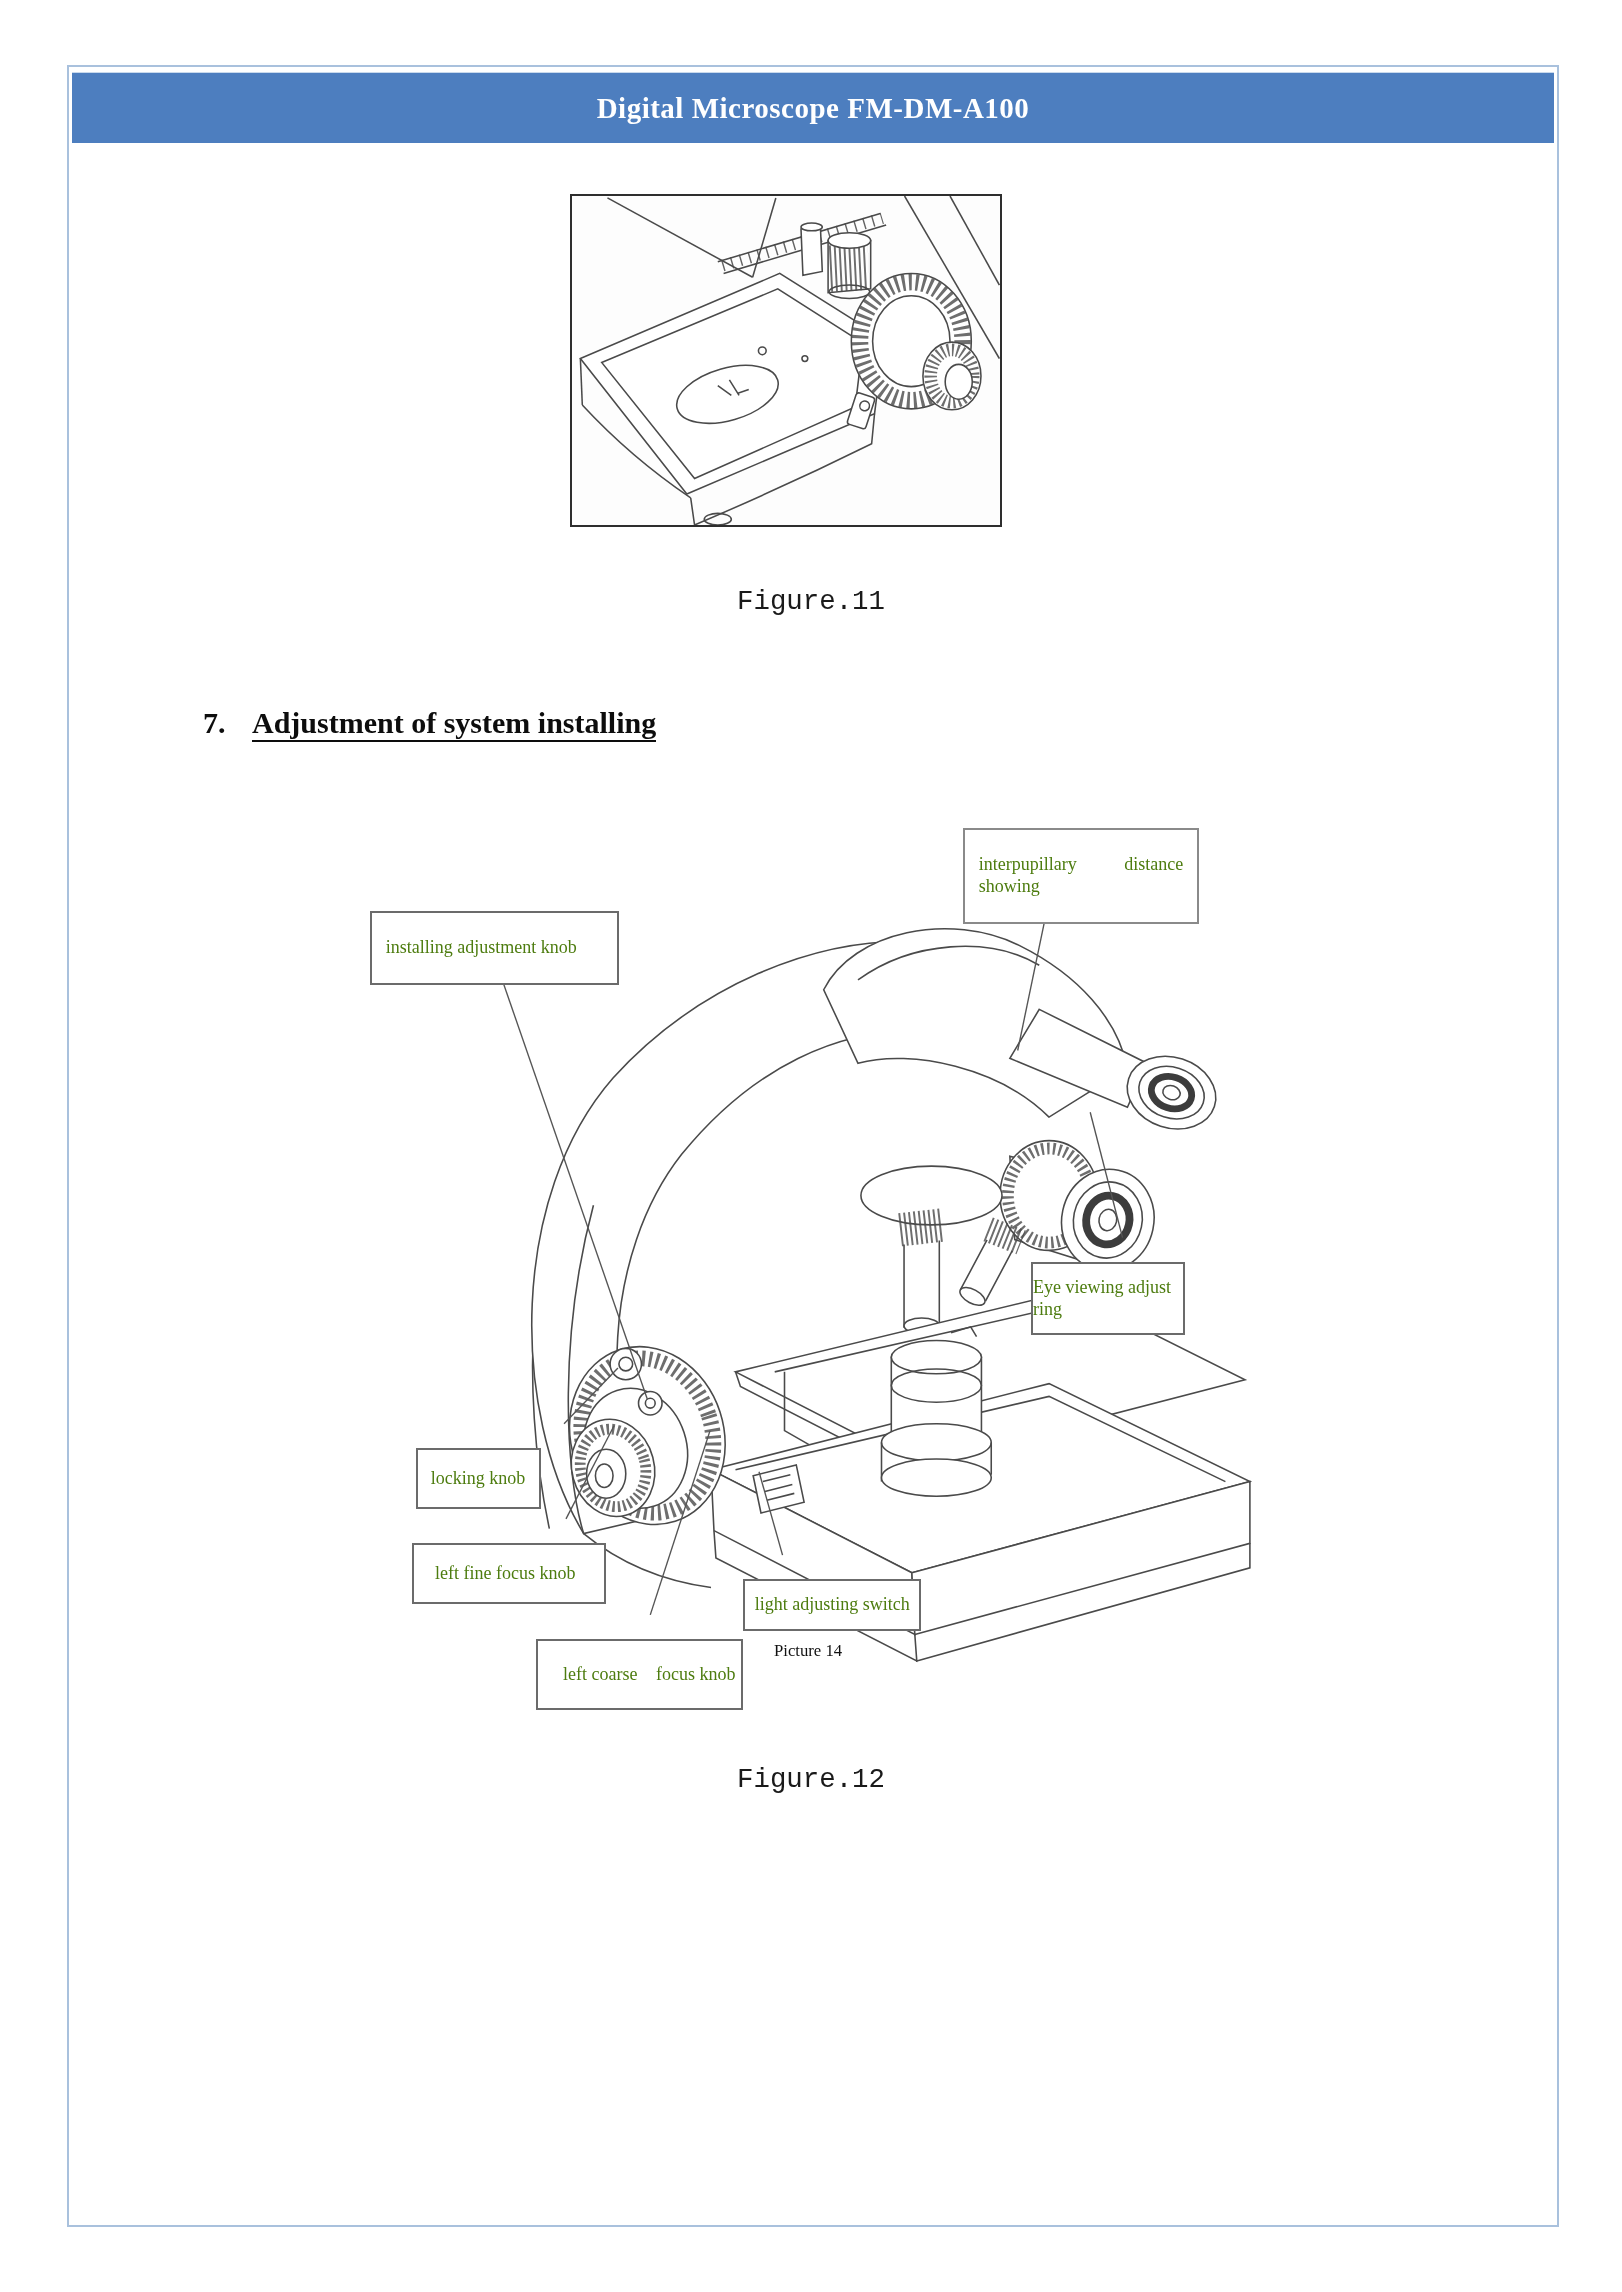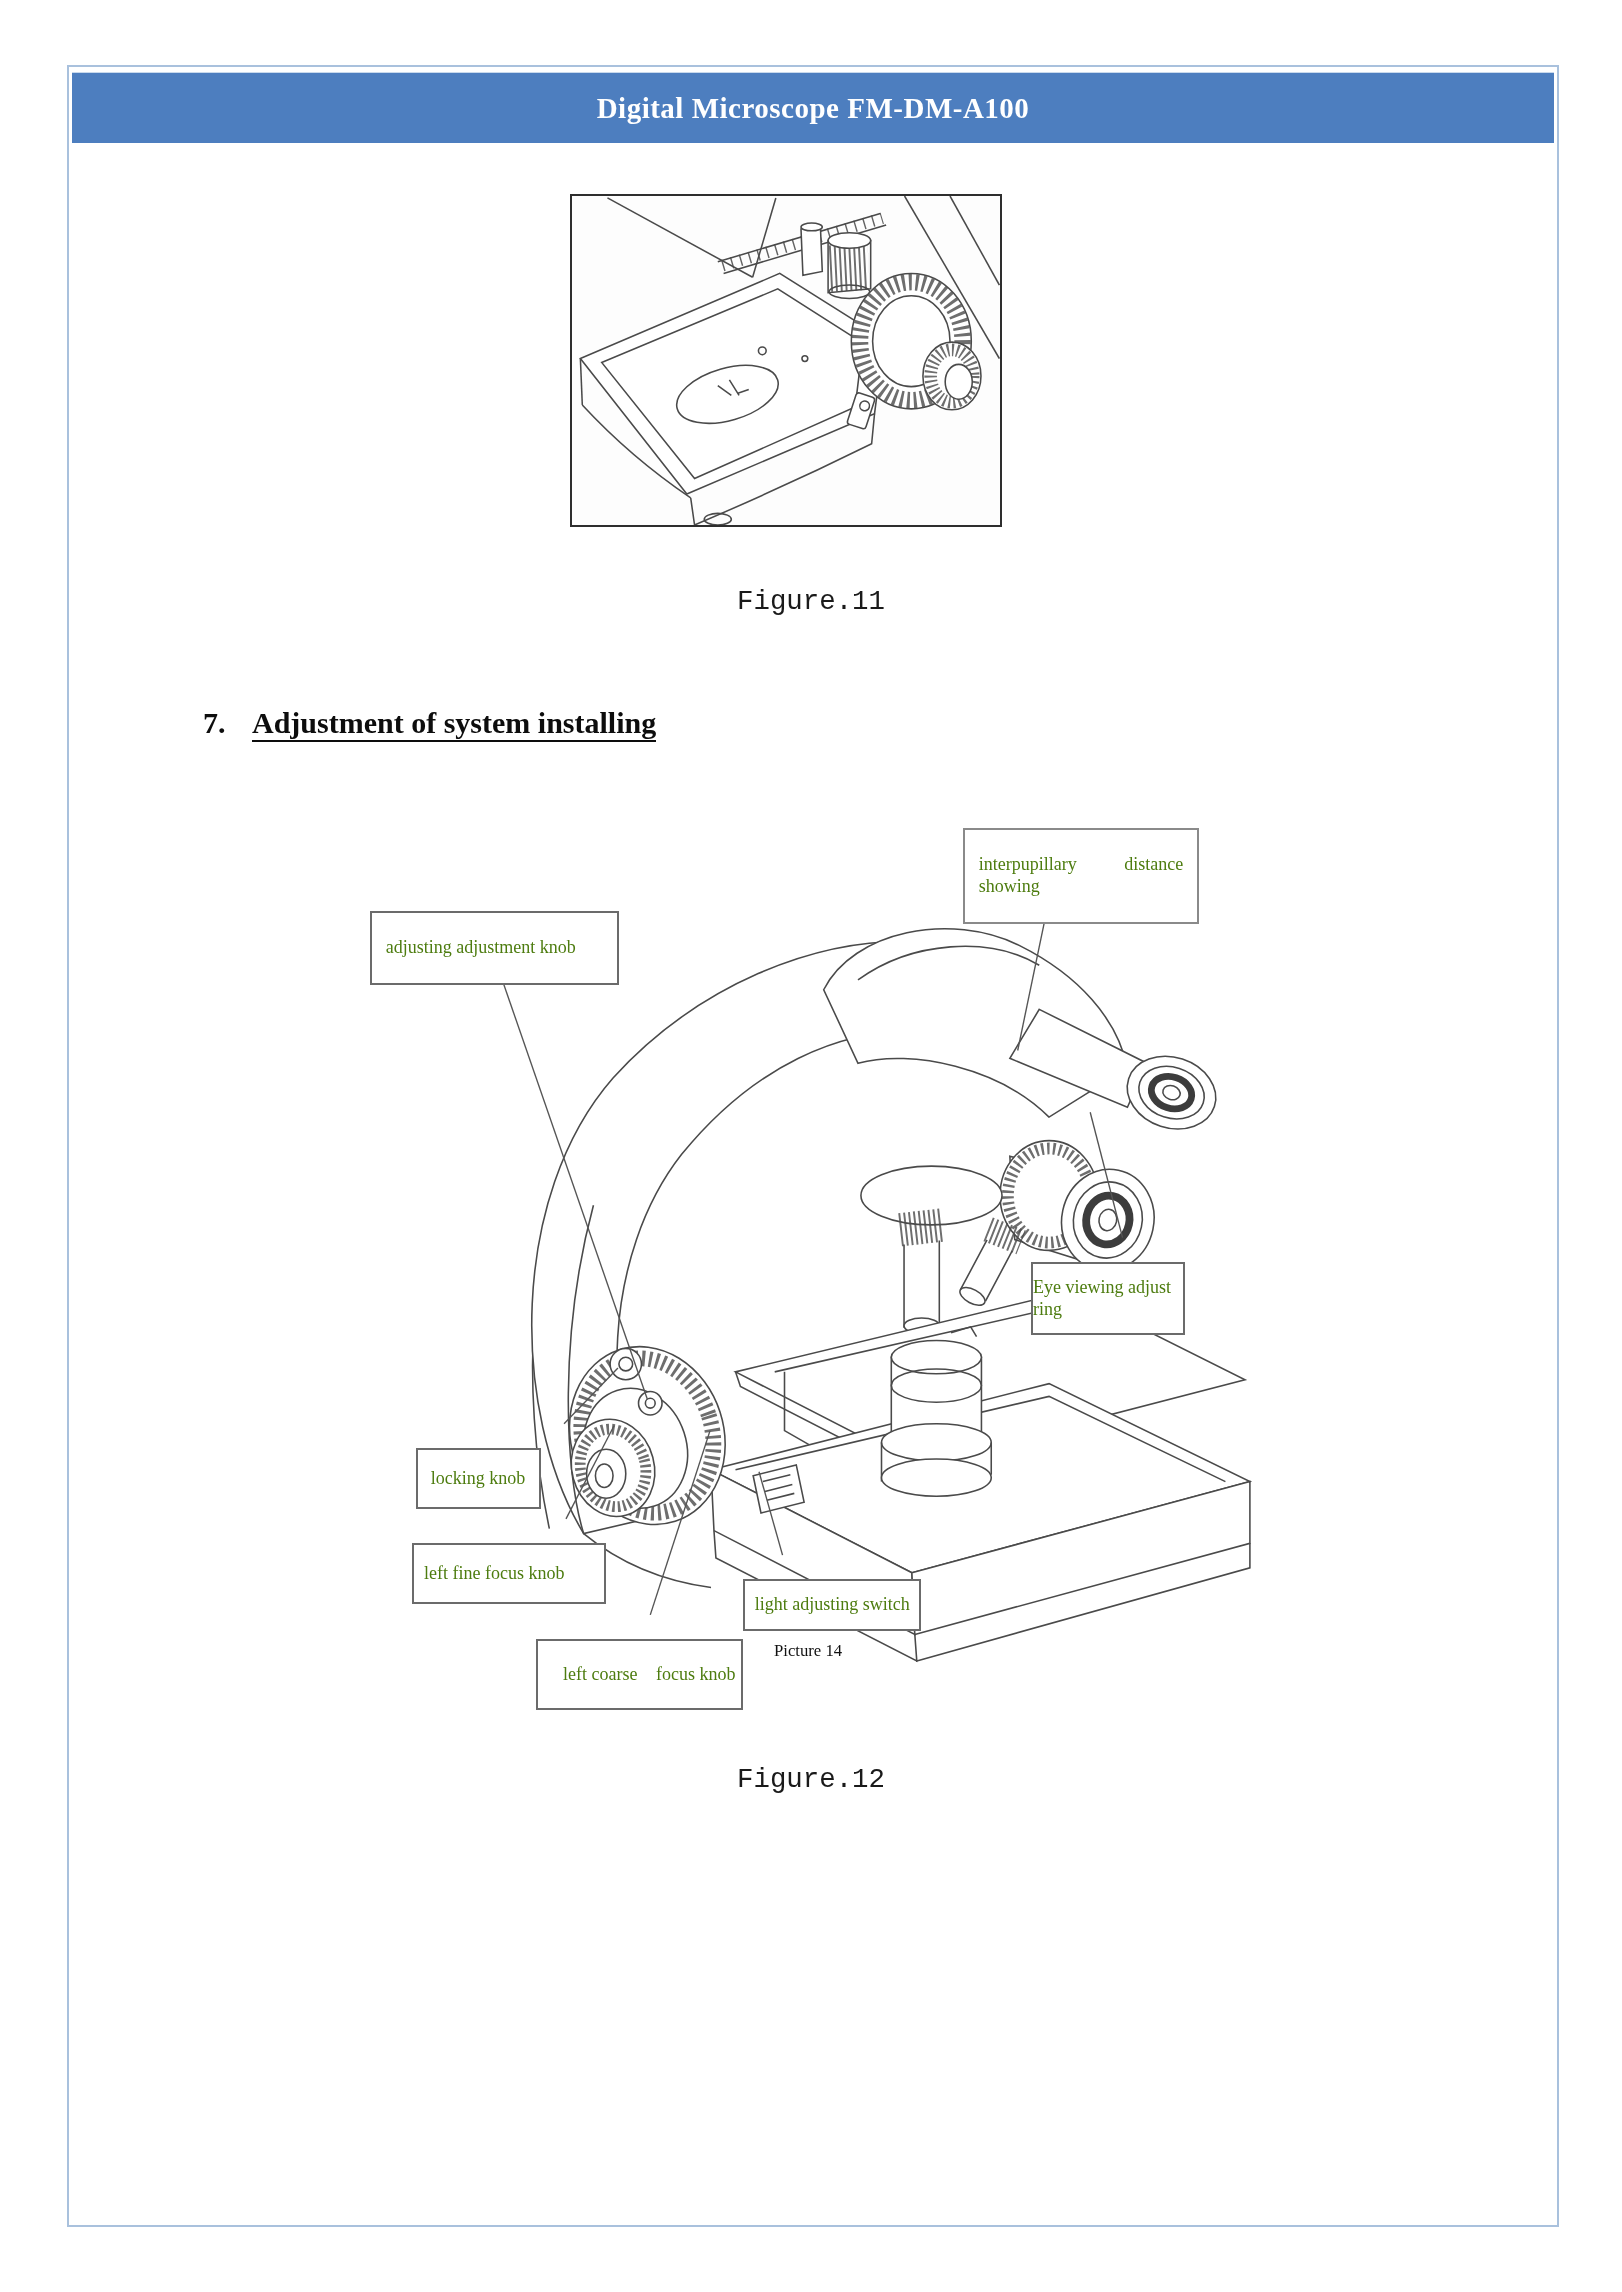--- a/index.html
+++ b/index.html
@@ -23,21 +23,21 @@
   #section-heading .ttl{border-bottom:2.9px solid #0d0d0d;padding-bottom:1px;}
   
   .callout{border:2px solid #6b6b6b;background:#ffffff;box-sizing:border-box;display:flex;align-items:center;
            font-size:18px;color:#4d7c0f;line-height:21.6px;margin-top:24px;}
   #callout-condenser{left:370px;top:887px;width:249px;height:74px;padding-left:13.7px;}
   #callout-interpupillary{left:963px;top:804px;width:236px;height:96px;border:2.9px solid #8a8a8a;
                           flex-direction:column;align-items:stretch;justify-content:center;padding:0 13.7px;}
   #callout-interpupillary .row1{display:flex;justify-content:space-between;}
   #callout-eye-viewing{left:1031px;top:1238px;width:154px;height:73px;justify-content:center;}
   #callout-locking{left:416px;top:1424px;width:125px;height:61px;padding-left:12.7px;}
-  #callout-left-fine{left:412px;top:1519px;width:194px;height:61px;padding-left:10px;}
+  #callout-left-fine{left:412px;top:1519px;width:194px;height:61px;padding-left:21px;}
   #callout-light-switch{left:743px;top:1555px;width:178px;height:52px;padding-left:9.8px;}
   #callout-left-coarse{left:536px;top:1615px;width:207px;height:71px;padding-left:25px;gap:18.6px;}
   #picture-note{left:774px;top:1641px;font-size:16.7px;color:#111;}
   
   #page-number{top:2121px;left:0;width:1622px;text-align:center;font-size:26.5px;color:#222;
                font-family:"Liberation Sans",sans-serif;}
   svg{display:block;}
   .ink{stroke:#4a4a4a;fill:none;stroke-width:1.6;}
   .inkw{stroke:#4a4a4a;fill:#ffffff;stroke-width:1.6;}
 </style>
@@ -182,21 +182,21 @@
         <line x1="775" y1="463" x2="742" y2="335"></line>
         <line x1="205" y1="653" x2="260" y2="596"></line>
         <line x1="207" y1="750" x2="256" y2="655"></line>
         <line x1="293" y1="848" x2="354" y2="660"></line>
         <line x1="428" y1="787" x2="404" y2="702"></line>
       </g>
     </svg>
   </div>
 
   <div class="abs callout" id="callout-condenser">
-    <span>adjusting adjustment knob</span>
+    <span>installing adjustment knob</span>
   </div>
 
   <div class="abs callout" id="callout-interpupillary">
     <div class="row1">
       <span>interpupillary</span>
       <span>distance</span>
     </div>
     <div>showing</div>
   </div>
 

